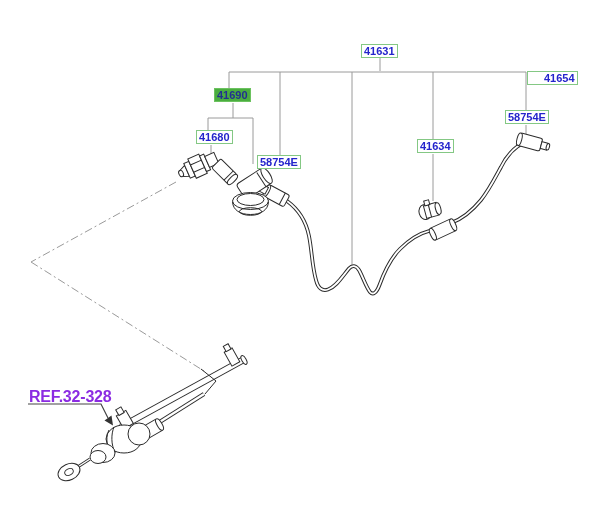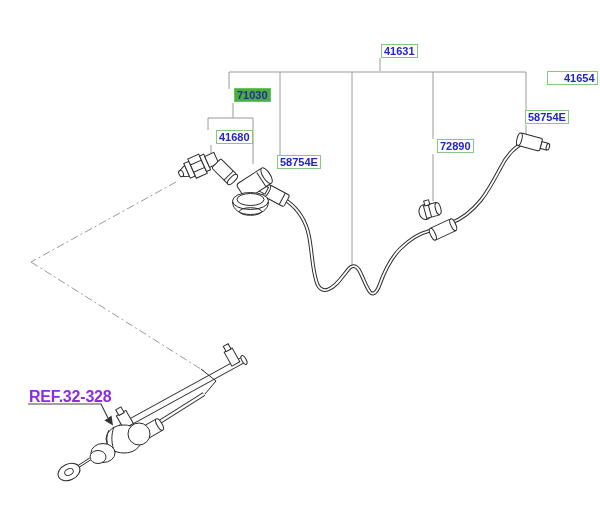--- a/index.html
+++ b/index.html
@@ -11,21 +11,20 @@
   .part-label{
     position:absolute;
     font-size:11px;font-weight:bold;line-height:12px;
     color:var(--label-text,#2424cc);
     background:#fff;
     border:1px solid var(--label-border,#84c884);
     padding:0 2px;
     white-space:nowrap;
     cursor:pointer;
     z-index:3;
-    margin-left:20px;
   }
   .part-label.highlighted{
     background:var(--highlight-bg,#4aad3f);
     border-color:var(--highlight-border,#6cc25f);
     color:var(--highlight-text,#223090);
   }
   .ref-label{
     position:absolute;
     font-size:16px;font-weight:bold;letter-spacing:-0.2px;
     color:var(--ref-text,#8b2be2);
@@ -167,25 +166,25 @@
     <g>
       <path class="refline" d="M28,404 L101,404 L108,418"></path>
       <polygon class="arrowhead" points="111.5,415.5 104.5,420.5 113,425.5"></polygon>
     </g>
   </svg>
 
   <div class="part-label" style="left:361px;top:44px;">41631</div>
 
   <div class="part-label" style="left:527px;top:71px;padding-left:16px;">41654</div>
 
-  <div class="part-label highlighted" style="left:214px;top:88px;">71030</div>
+  <div class="part-label highlighted" style="left:214px;top:88px;">41690</div>
 
   <div class="part-label" style="left:196px;top:130px;">41680</div>
 
   <div class="part-label" style="left:257px;top:155px;">58754E</div>
 
-  <div class="part-label" style="left:417px;top:139px;">72890</div>
+  <div class="part-label" style="left:417px;top:139px;">41634</div>
 
   <div class="part-label" style="left:505px;top:110px;">58754E</div>
 
   <div class="ref-label" style="left:29px;top:388px;">REF.32-328</div>
 
 </div>
 
 </body></html>

